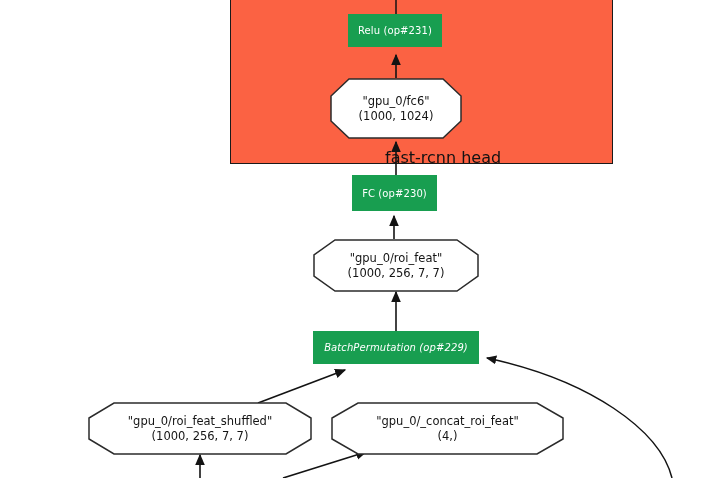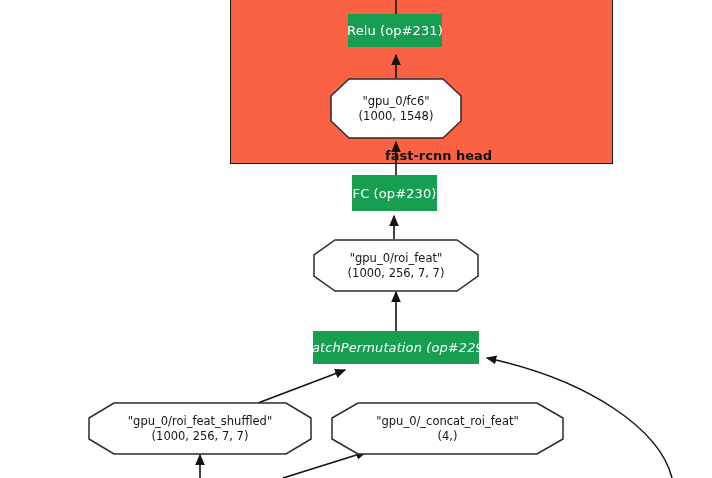--- a/index.html
+++ b/index.html
@@ -29,21 +29,21 @@
     box-sizing: border-box;
     border: 1.2px solid #1a1a1a;
   }
   .op-node {
     position: absolute;
     box-sizing: border-box;
     display: flex;
     align-items: center;
     justify-content: center;
     color: #ffffff;
-    font-size: 13px;
+    font-size: 10px;
     letter-spacing: 0.1px;
     white-space: nowrap;
     z-index: 4;
   }
   .blob-node {
     position: absolute;
     display: flex;
     flex-direction: column;
     align-items: center;
     justify-content: center;
@@ -60,25 +60,24 @@
     width: 100%;
     height: 100%;
     z-index: -1;
   }
   .blob-line1, .blob-line2 {
     position: relative;
     z-index: 1;
   }
   .edge-label {
     position: absolute;
-    font-size: 13px;
+    font-size: 16px;
     color: #121212;
     white-space: nowrap;
     z-index: 3;
-    font-weight: bold;
   }
 </style>
 </head>
 <body>
 
 <div id="canvas">
 
   <div class="cluster-box" style="left:230px; top:-60px; width:383px; height:224px; background:#fb6243;"></div>
 
   <svg id="edges" viewBox="0 0 712 478" xmlns="http://www.w3.org/2000/svg">
@@ -109,21 +108,21 @@
 
   <div class="op-node" style="left:348px; top:14px; width:94px; height:33px; background:#189e50;">
     <span>Relu (op#231)</span>
   </div>
 
   <div class="blob-node" style="left:330px; top:78px; width:132px; height:61px;">
     <svg class="blob-shape" viewBox="0 0 132 61" preserveAspectRatio="none">
       <polygon points="19,1 113,1 131,18 131,43 113,60 19,60 1,43 1,18" fill="#ffffff" stroke="#2b2b2b" stroke-width="1.5"></polygon>
     </svg>
     <span class="blob-line1">"gpu_0/fc6"</span>
-    <span class="blob-line2">(1000, 1548)</span>
+    <span class="blob-line2">(1000, 1024)</span>
   </div>
 
   <div class="edge-label" style="left:385px; top:148px;">fast-rcnn head</div>
 
   <div class="op-node" style="left:352px; top:175px; width:85px; height:36px; background:#189e50;">
     <span>FC (op#230)</span>
   </div>
 
   <div class="blob-node" style="left:313px; top:239px; width:166px; height:53px;">
     <svg class="blob-shape" viewBox="0 0 166 53" preserveAspectRatio="none">

